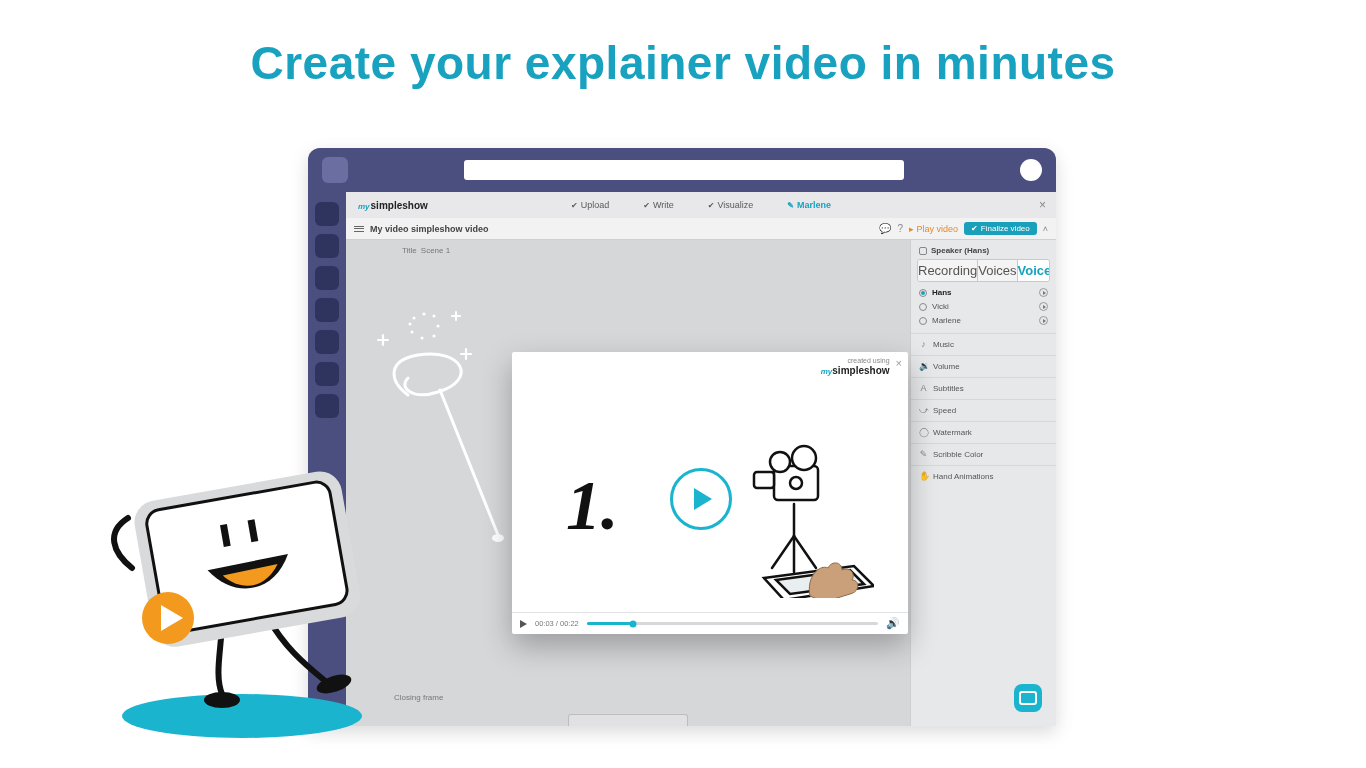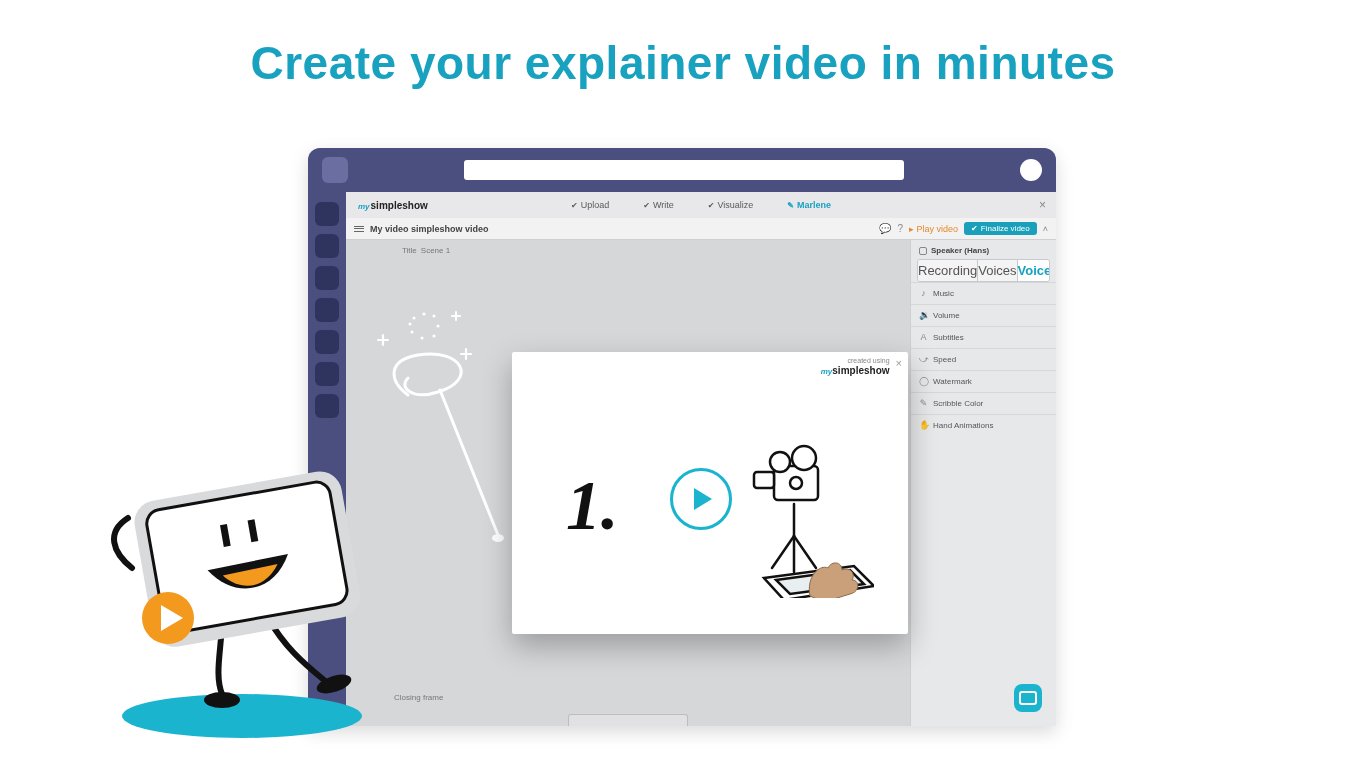--- a/index.html
+++ b/index.html
@@ -315,32 +315,58 @@
                 <g stroke="#111" stroke-width="2.5" fill="#fff">
                   <path d="M40 160 L130 148 L150 168 L60 182 Z"></path>
                   <path d="M52 162 L126 152 L140 166 L66 176 Z" fill="#e9eef1"></path>
                 </g>
 
                 <g>
                   <path d="M86 178 C 82 158, 96 146, 104 150 C 108 142, 118 144, 118 152 C 126 148, 132 156, 128 162 C 136 162, 136 174, 126 176 L 100 184 Z" fill="#caa07a" stroke="#8a6a48" stroke-width="1"></path>
                 </g>
               </svg>
             </div>
+            <div class="m-ctrl">
+              <div class="tri"></div>
+              <span class="time">00:03 / 00:22</span>
+              <div class="bar">
+                <div class="fill"></div>
+                  <div class="dot"></div>
+              </div>
+              <span class="vol">🔊</span>
+            </div>
           </div>
         </div>
 
         <div class="panel">
           <div class="panel-sec-title">
             <span class="mic"></span>
             <span>Speaker (Hans)</span>
           </div>
           <div class="tabs3">
             <div class="t"><span>Recording</span></div>
             <div class="t"><span>Voices</span></div>
             <div class="t active"><span>Voices</span></div>
+          </div>
+          <div class="voices">
+            <div class="voice sel">
+              <span class="radio"></span>
+              <span class="name">Hans</span>
+              <span class="play"></span>
+            </div>
+            <div class="voice">
+              <span class="radio"></span>
+              <span class="name">Vicki</span>
+              <span class="play"></span>
+            </div>
+            <div class="voice">
+              <span class="radio"></span>
+              <span class="name">Marlene</span>
+              <span class="play"></span>
+            </div>
           </div>
           <div class="setting">
               <span class="ic">♪</span>
               <span>Music</span>
             </div>
           <div class="setting">
               <span class="ic">🔉</span>
               <span>Volume</span>
             </div>
           <div class="setting">

